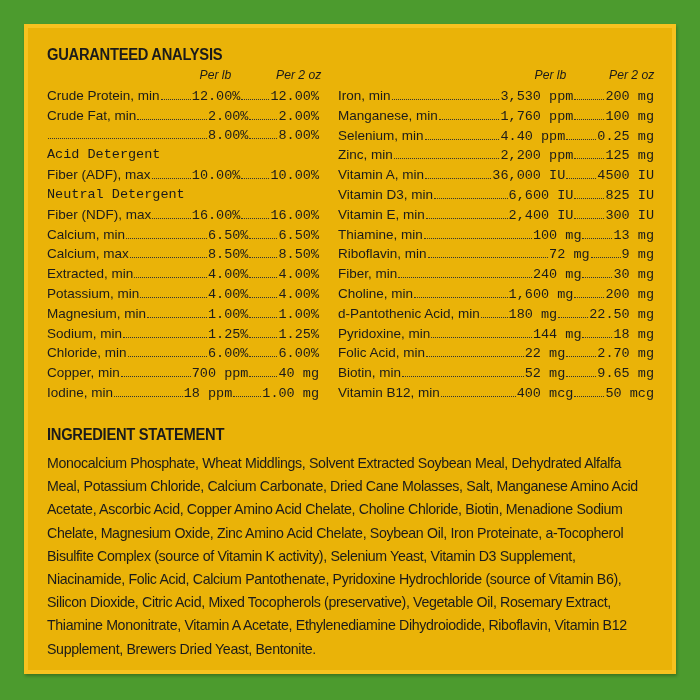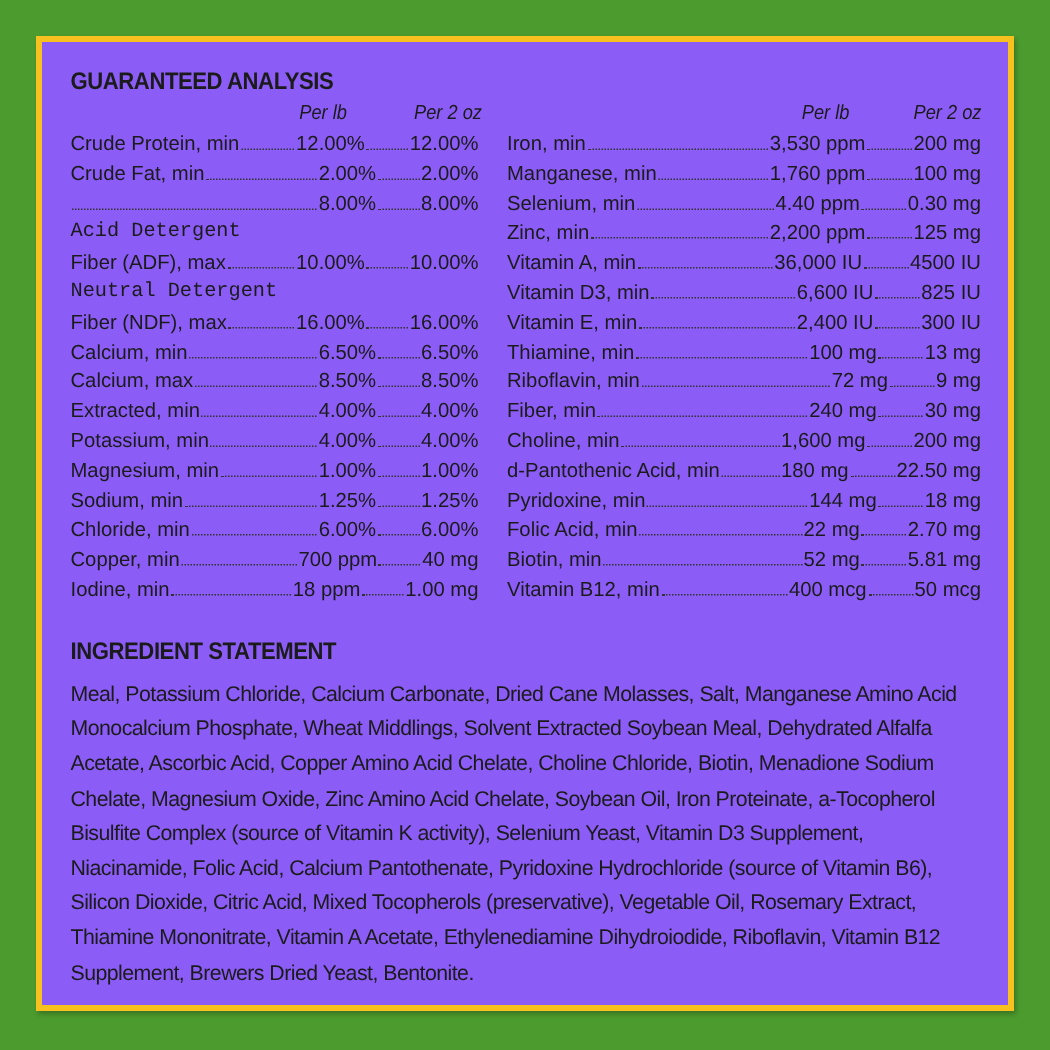--- a/index.html
+++ b/index.html
@@ -5,21 +5,21 @@
     html, body { margin:0; padding:0; }
     body {
       width:700px; height:700px; overflow:hidden;
       background:#4c9b2e;
       font-family:"Liberation Sans", sans-serif;
       position:relative;
     }
     .card {
       position:absolute; left:24px; top:24px;
       width:644px; height:642px;
-      background:#8b5cf6;
+      background:#eab308;
       border:4px solid #f7c21f;
       box-shadow:1px 2px 3px rgba(0,0,0,0.25);
       color:#1b1b1b;
     }
     .h {
       position:absolute; left:19px;
       font-weight:bold; font-size:16px; letter-spacing:-0.3px;
       transform:scaleX(0.92); transform-origin:left;
     }
     .colhead {
@@ -29,21 +29,21 @@
     .rows { position:absolute; }
     .row {
       display:flex; align-items:baseline; height:19.8px;
       font-size:13.5px; line-height:19.8px; white-space:nowrap;
     }
     .row .lbl { flex:0 0 auto; }
     .row .dots {
       flex:1 1 auto; overflow:hidden; height:12px;
       border-bottom:1.4px dotted #333; margin:0 1px 4px 1px;
     }
-    .row .v1, .row .v2 { flex:0 0 auto; text-align:center; }
+    .row .v1, .row .v2 { flex:0 0 auto; text-align:center;font-family:Liberation Mono, monospace; }
     .row.only { display:block;font-family:Liberation Mono, monospace; }
     .ingr {
       position:absolute; left:19px; top:424px; width:606px;
       font-size:14.2px; line-height:23.2px; letter-spacing:-0.35px;
     }
     .ingr-line { white-space:nowrap; display:block; }
   </style>
 </head>
 <body>
 
@@ -169,21 +169,21 @@
         <span class="dots"></span>
         <span class="v1">1,760 ppm</span>
         <span class="dots" style="flex: 0 0 30px;"></span>
         <span class="v2">100 mg</span>
       </div>
       <div class="row">
         <span class="lbl">Selenium, min</span>
         <span class="dots"></span>
         <span class="v1">4.40 ppm</span>
         <span class="dots" style="flex: 0 0 30px;"></span>
-        <span class="v2">0.30 mg</span>
+        <span class="v2">0.25 mg</span>
       </div>
       <div class="row">
         <span class="lbl">Zinc, min</span>
         <span class="dots"></span>
         <span class="v1">2,200 ppm</span>
         <span class="dots" style="flex: 0 0 30px;"></span>
         <span class="v2">125 mg</span>
       </div>
       <div class="row">
         <span class="lbl">Vitamin A, min</span>
@@ -253,35 +253,35 @@
         <span class="dots"></span>
         <span class="v1">22 mg</span>
         <span class="dots" style="flex: 0 0 30px;"></span>
         <span class="v2">2.70 mg</span>
       </div>
       <div class="row">
         <span class="lbl">Biotin, min</span>
         <span class="dots"></span>
         <span class="v1">52 mg</span>
         <span class="dots" style="flex: 0 0 30px;"></span>
-        <span class="v2">5.81 mg</span>
+        <span class="v2">9.65 mg</span>
       </div>
       <div class="row">
         <span class="lbl">Vitamin B12, min</span>
         <span class="dots"></span>
         <span class="v1">400 mcg</span>
         <span class="dots" style="flex: 0 0 30px;"></span>
         <span class="v2">50 mcg</span>
       </div>
     </div>
 
   <div class="h" style="top:398px;">INGREDIENT STATEMENT</div>
   <div class="ingr" id="ingr">
+      <span class="ingr-line">Monocalcium Phosphate, Wheat Middlings, Solvent Extracted Soybean Meal, Dehydrated Alfalfa</span>
       <span class="ingr-line">Meal, Potassium Chloride, Calcium Carbonate, Dried Cane Molasses, Salt, Manganese Amino Acid</span>
-      <span class="ingr-line">Monocalcium Phosphate, Wheat Middlings, Solvent Extracted Soybean Meal, Dehydrated Alfalfa</span>
       <span class="ingr-line">Acetate, Ascorbic Acid, Copper Amino Acid Chelate, Choline Chloride, Biotin, Menadione Sodium</span>
       <span class="ingr-line">Chelate, Magnesium Oxide, Zinc Amino Acid Chelate, Soybean Oil, Iron Proteinate, a-Tocopherol</span>
       <span class="ingr-line">Bisulfite Complex (source of Vitamin K activity), Selenium Yeast, Vitamin D3 Supplement,</span>
       <span class="ingr-line">Niacinamide, Folic Acid, Calcium Pantothenate, Pyridoxine Hydrochloride (source of Vitamin B6),</span>
       <span class="ingr-line">Silicon Dioxide, Citric Acid, Mixed Tocopherols (preservative), Vegetable Oil, Rosemary Extract,</span>
       <span class="ingr-line">Thiamine Mononitrate, Vitamin A Acetate, Ethylenediamine Dihydroiodide, Riboflavin, Vitamin B12</span>
       <span class="ingr-line">Supplement, Brewers Dried Yeast, Bentonite.</span>
     </div>
 </div>
 

